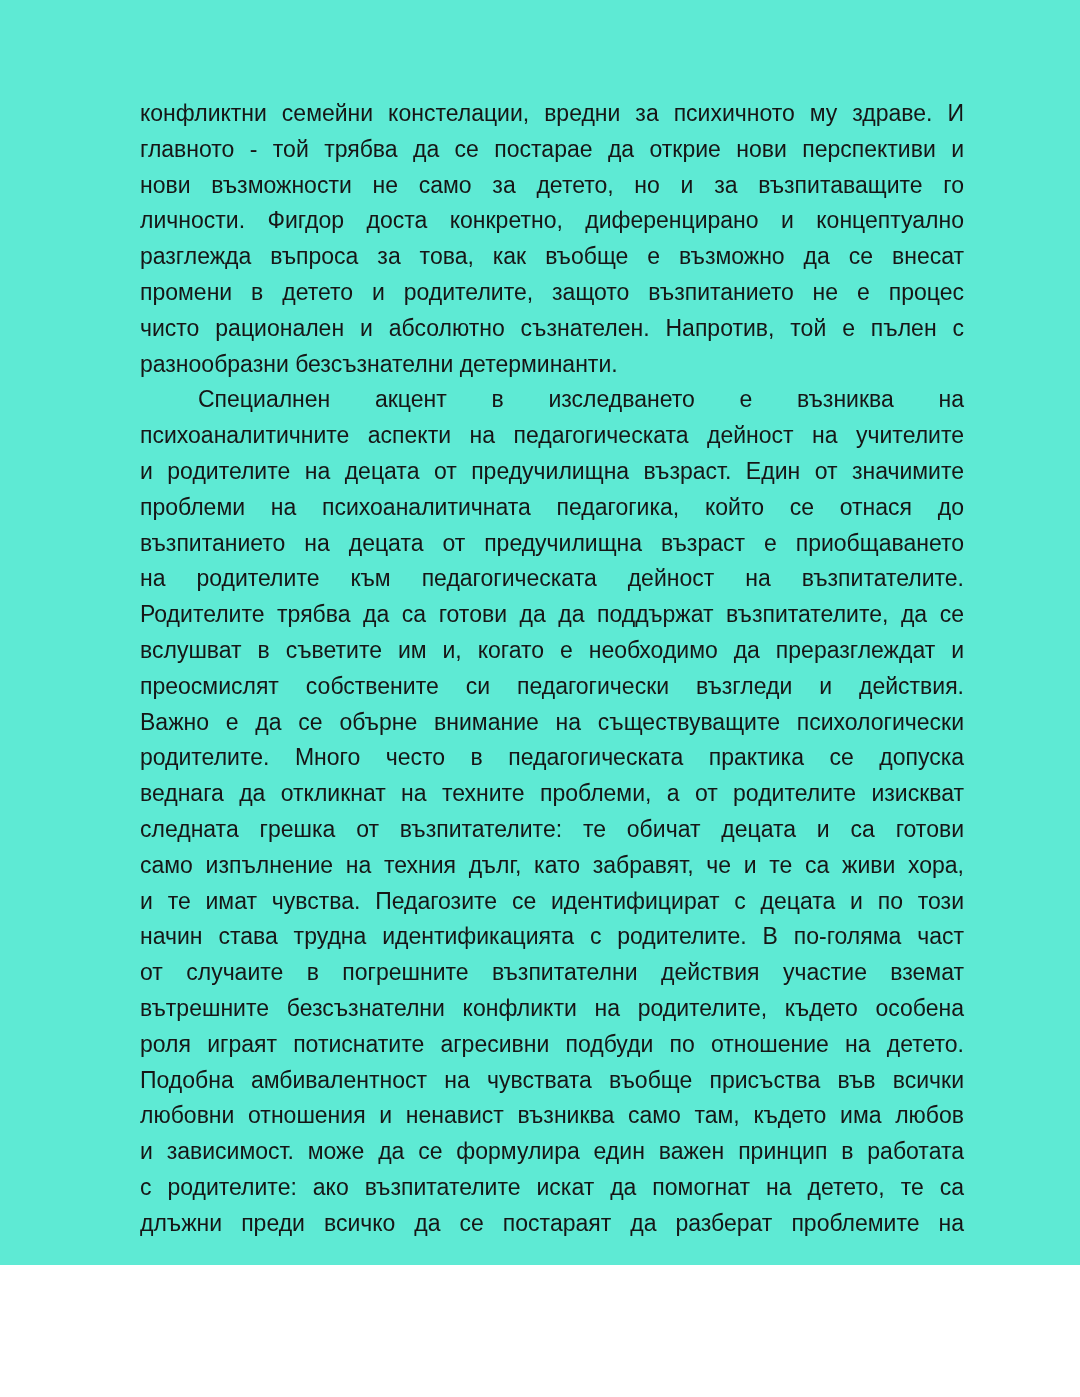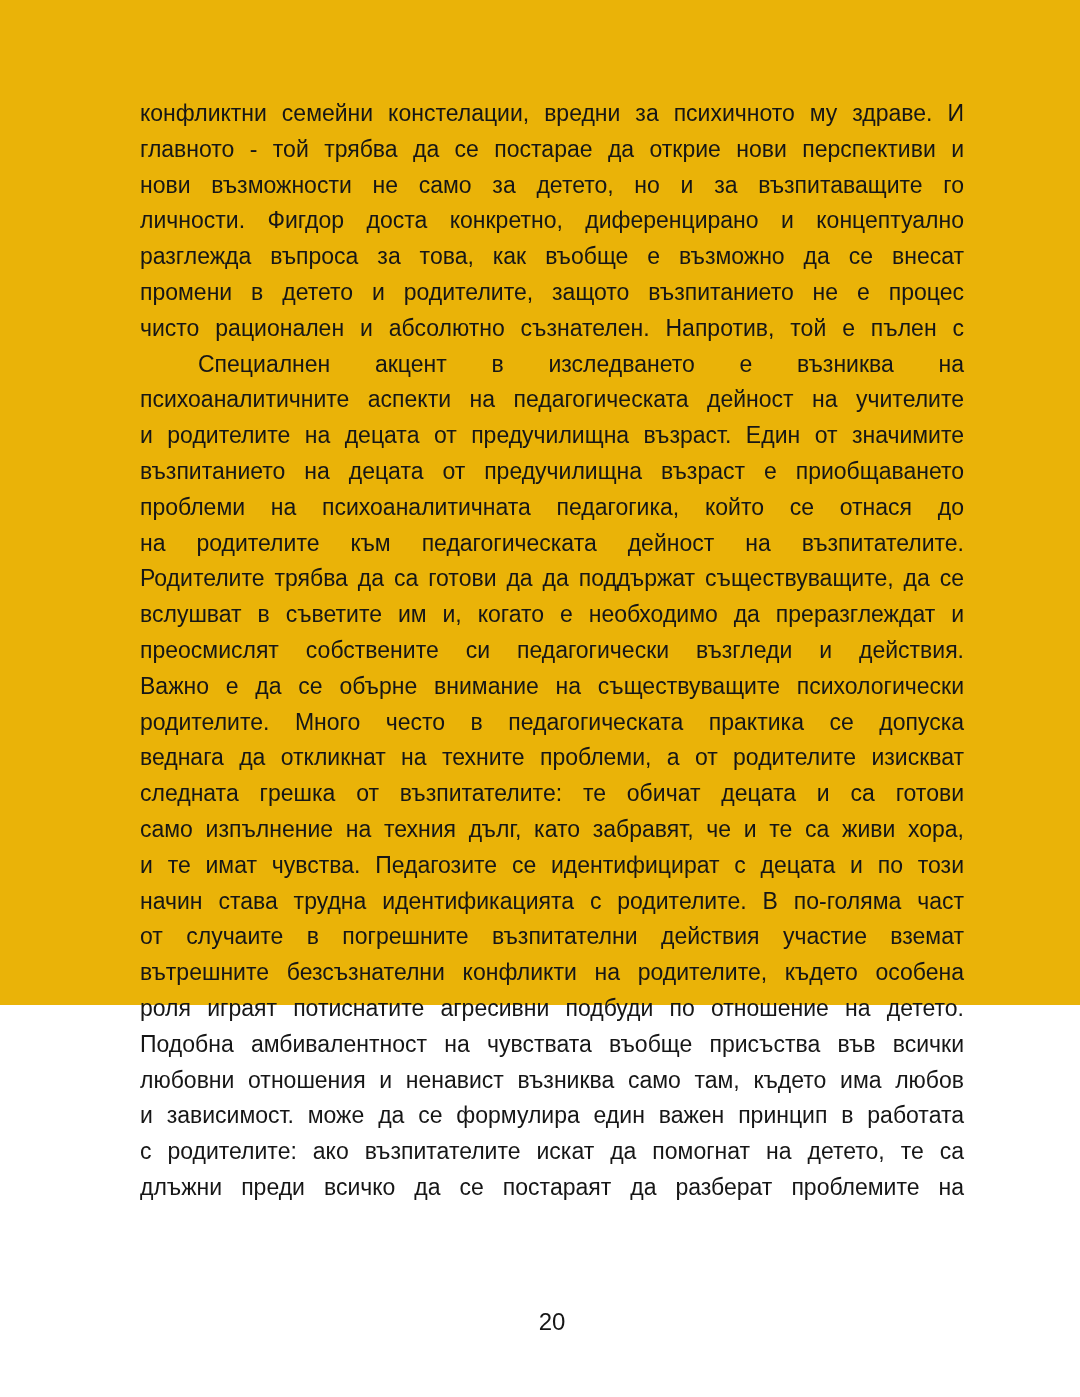--- a/index.html
+++ b/index.html
@@ -11,22 +11,22 @@
     height: 1397px;
     background: #ffffff;
     font-family: "Liberation Sans", sans-serif;
     position: relative;
     overflow: hidden;
   }
   .page {
     position: absolute;
     left: 0; top: 0;
     width: 1080px;
-    height: 1005px;
-    background: #eab308;
+    height: 1265px;
+    background: #5eead4;
   }
   .body-text {
     position: absolute;
     left: 140px;
     top: 96px;
     width: 824px;
     color: #161616;
     font-size: 23px;
     line-height: 35.8px;
   }
@@ -56,41 +56,39 @@
 
 <div class="page">
   <div class="body-text" style="color: rgb(22, 22, 22);">
       <div class="line">конфликтни семейни констелации, вредни за психичното му здраве. И</div>
       <div class="line">главното - той трябва да се постарае да открие нови перспективи и</div>
       <div class="line">нови възможности не само за детето, но и за възпитаващите го</div>
       <div class="line">личности. Фигдор доста конкретно, диференцирано и концептуално</div>
       <div class="line">разглежда въпроса за това, как въобще е възможно да се внесат</div>
       <div class="line">промени в детето и родителите, защото възпитанието не е процес</div>
       <div class="line">чисто рационален и абсолютно съзнателен. Напротив, той е пълен с</div>
+      <div class="line para-end">разнообразни безсъзнателни детерминанти.</div>
       <div class="line indent">Специалнен акцент в изследването е възниква на</div>
       <div class="line">психоаналитичните аспекти на педагогическата дейност на учителите</div>
       <div class="line">и родителите на децата от предучилищна възраст. Един от значимите</div>
+      <div class="line">проблеми на психоаналитичната педагогика, който се отнася до</div>
       <div class="line">възпитанието на децата от предучилищна възраст е приобщаването</div>
-      <div class="line">проблеми на психоаналитичната педагогика, който се отнася до</div>
       <div class="line">на родителите към педагогическата дейност на възпитателите.</div>
-      <div class="line">Родителите трябва да са готови да да поддържат съществуващите, да се</div>
+      <div class="line">Родителите трябва да са готови да да поддържат възпитателите, да се</div>
       <div class="line">вслушват в съветите им и, когато е необходимо да преразглеждат и</div>
       <div class="line">преосмислят собствените си педагогически възгледи и действия.</div>
       <div class="line">Важно е да се обърне внимание на съществуващите психологически</div>
       <div class="line">родителите. Много често в педагогическата практика се допуска</div>
       <div class="line">веднага да откликнат на техните проблеми, а от родителите изискват</div>
       <div class="line">следната грешка от възпитателите: те обичат децата и са готови</div>
       <div class="line">само изпълнение на техния дълг, като забравят, че и те са живи хора,</div>
       <div class="line">и те имат чувства. Педагозите се идентифицират с децата и по този</div>
       <div class="line">начин става трудна идентификацията с родителите. В по-голяма част</div>
       <div class="line">от случаите в погрешните възпитателни действия участие вземат</div>
       <div class="line">вътрешните безсъзнателни конфликти на родителите, където особена</div>
       <div class="line">роля играят потиснатите агресивни подбуди по отношение на детето.</div>
       <div class="line">Подобна амбивалентност на чувствата въобще присъства във всички</div>
       <div class="line">любовни отношения и ненавист възниква само там, където има любов</div>
       <div class="line">и зависимост. може да се формулира един важен принцип в работата</div>
       <div class="line">с родителите: ако възпитателите искат да помогнат на детето, те са</div>
       <div class="line">длъжни преди всичко да се постараят да разберат проблемите на</div>
     </div>
-  <div class="footer">
-    <span>20</span>
-  </div>
 </div>
 
 </body></html>

